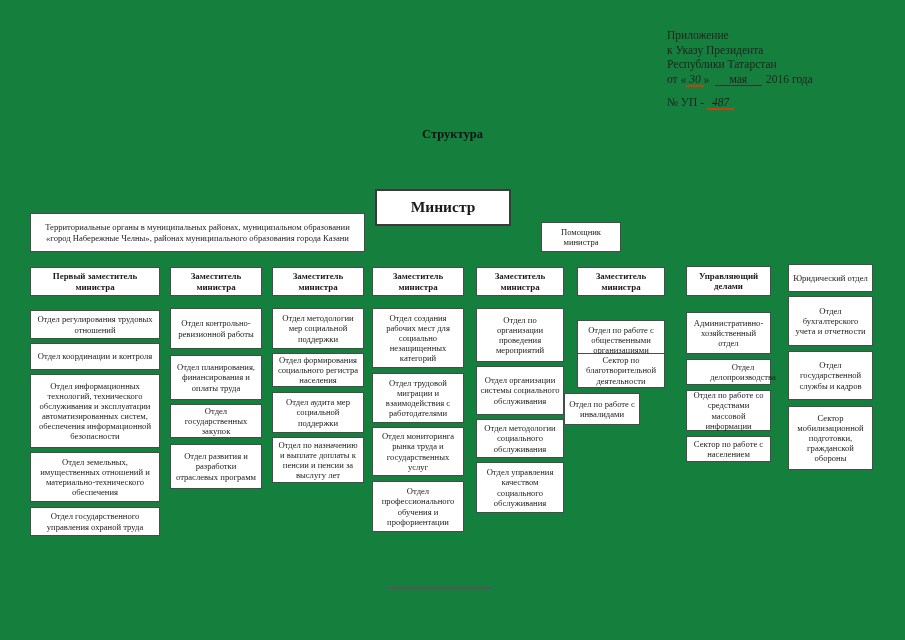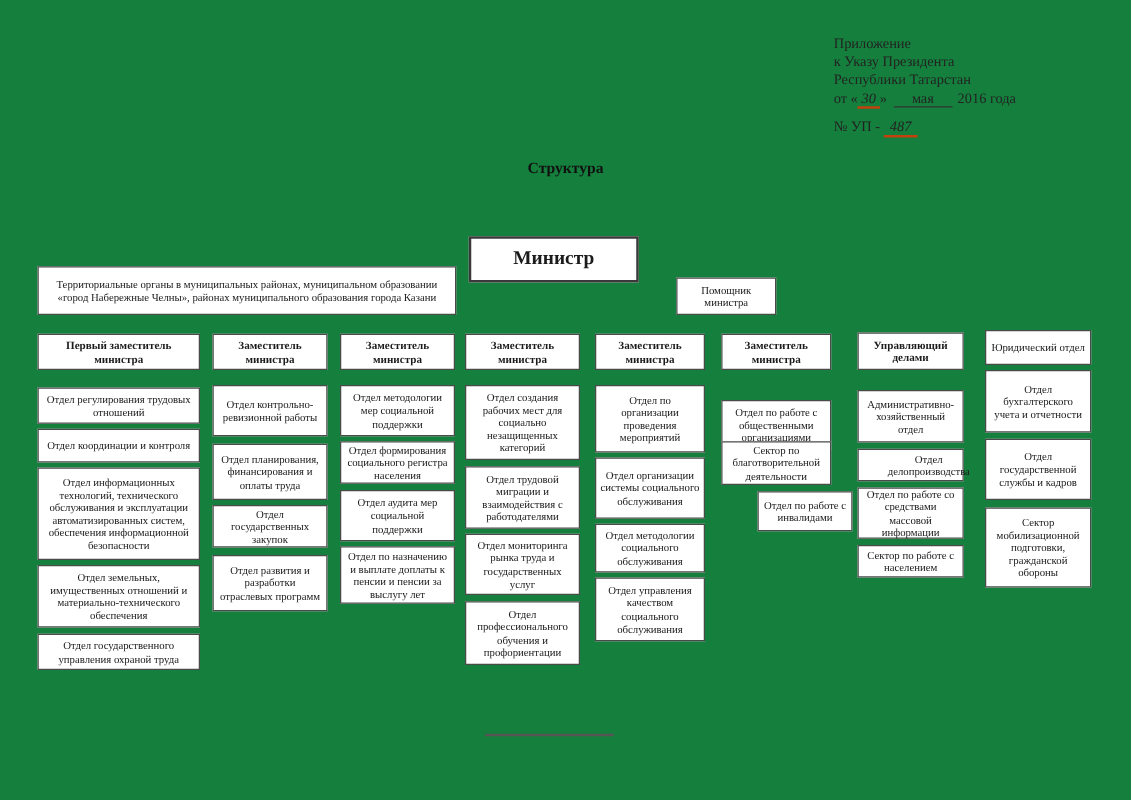--- a/index.html
+++ b/index.html
@@ -106,21 +106,21 @@
   <div class="box" style="left:372px;top:427px;width:92px;height:49px;">Отдел мониторинга рынка труда и государственных услуг</div>
   <div class="box" style="left:372px;top:481px;width:92px;height:51px;">Отдел профессионального обучения и профориентации</div>
 
   <div class="box" style="left:476px;top:308px;width:88px;height:54px;">Отдел по организации проведения мероприятий</div>
   <div class="box" style="left:476px;top:366px;width:88px;height:49px;">Отдел организации системы социального обслуживания</div>
   <div class="box" style="left:476px;top:419px;width:88px;height:39px;">Отдел методологии социального обслуживания</div>
   <div class="box" style="left:476px;top:462px;width:88px;height:51px;">Отдел управления качеством социального обслуживания</div>
 
   <div class="box" style="left:577px;top:308px;width:88px;height:40px;margin-top:12px;">Отдел по работе с общественными организациями</div>
   <div class="box" style="left:577px;top:353px;width:88px;height:35px;">Сектор по благотворительной деятельности</div>
-  <div class="box" style="left:606px;top:393px;width:76px;height:32px;">Отдел по работе с инвалидами</div>
+  <div class="box" style="left:564px;top:393px;width:76px;height:32px;">Отдел по работе с инвалидами</div>
 
   <div class="box" style="left:686px;top:312px;width:85px;height:42px;">Административно-хозяйственный отдел</div>
   <div class="box" style="left:686px;top:359px;width:85px;height:26px;padding-left:32px;">Отдел делопроизводства</div>
   <div class="box" style="left:686px;top:390px;width:85px;height:41px;">Отдел по работе со средствами массовой информации</div>
   <div class="box" style="left:686px;top:436px;width:85px;height:26px;">Сектор по работе с населением</div>
 
   <div class="box" style="left:788px;top:296px;width:85px;height:50px;">Отдел бухгалтерского учета и отчетности</div>
   <div class="box" style="left:788px;top:351px;width:85px;height:49px;">Отдел государственной службы и кадров</div>
   <div class="box" style="left:788px;top:406px;width:85px;height:64px;">Сектор мобилизационной подготовки, гражданской обороны</div>
 

